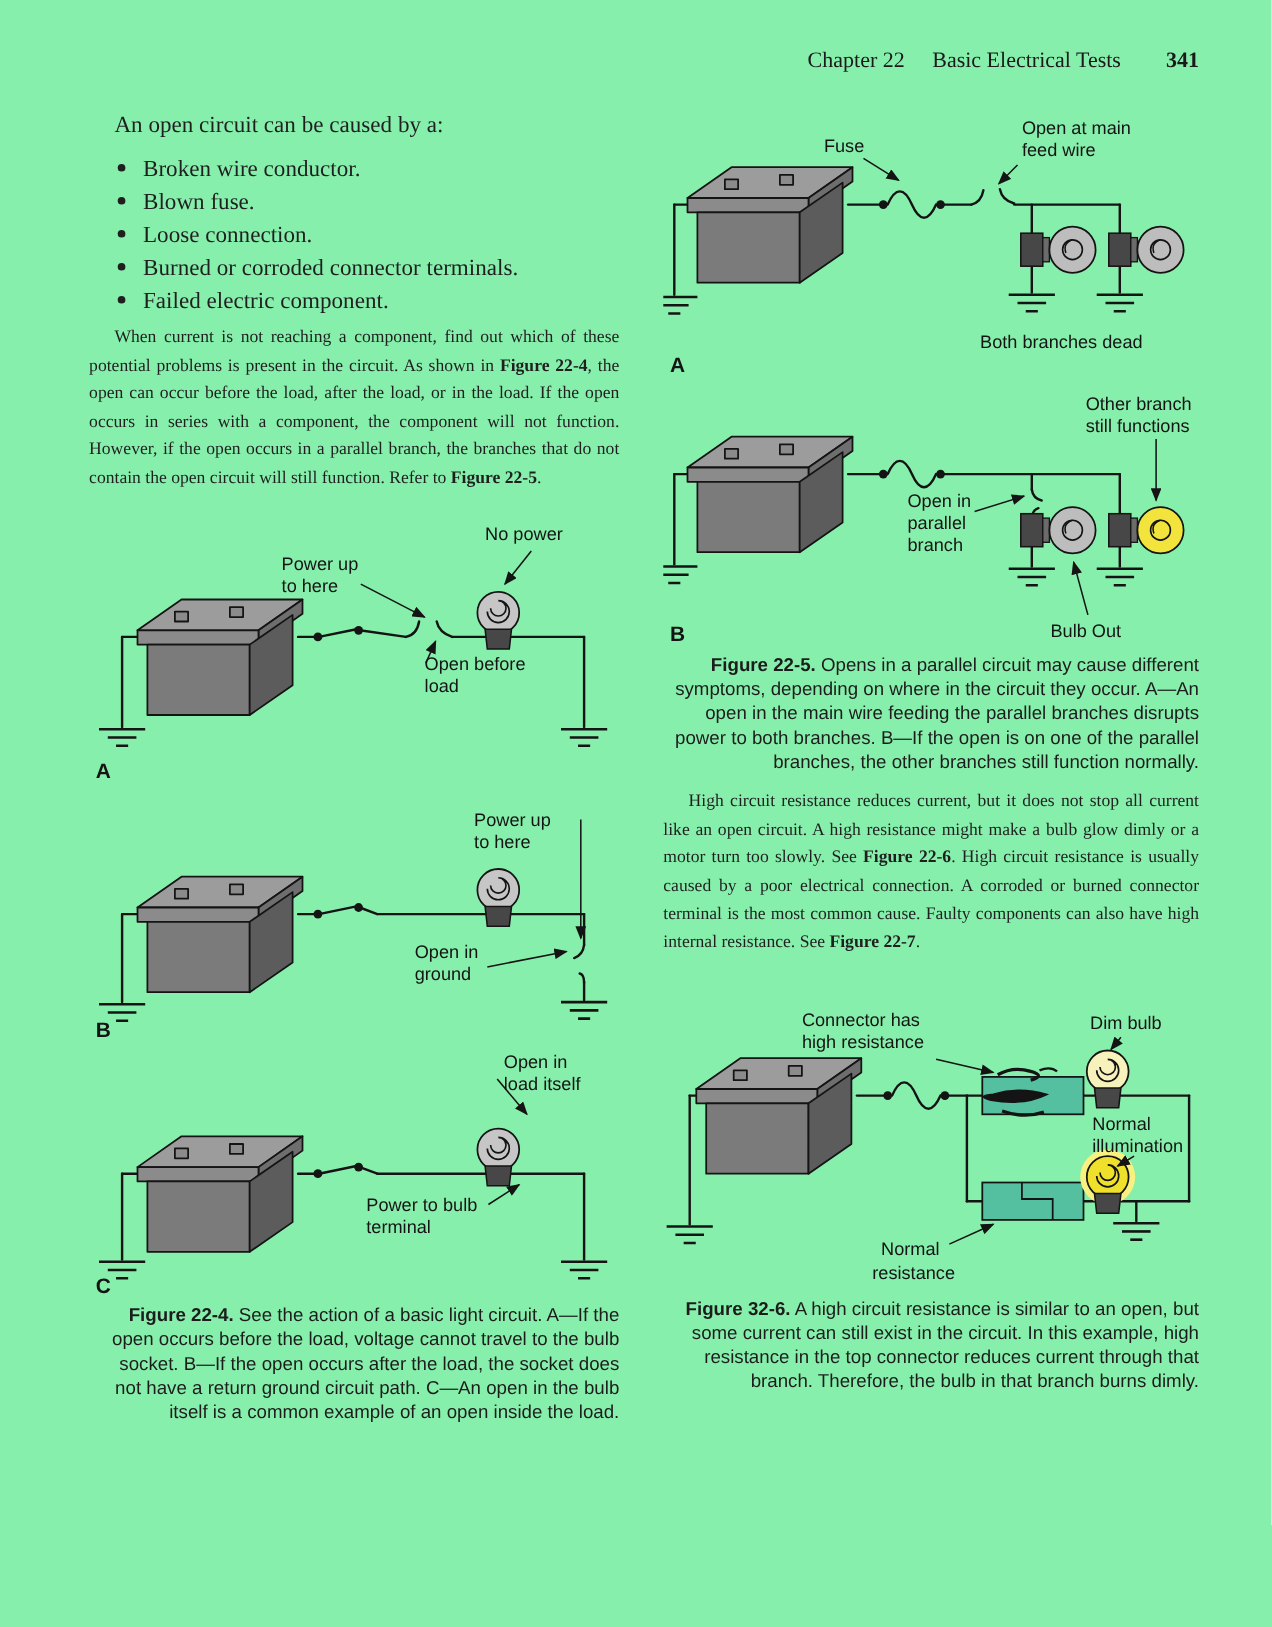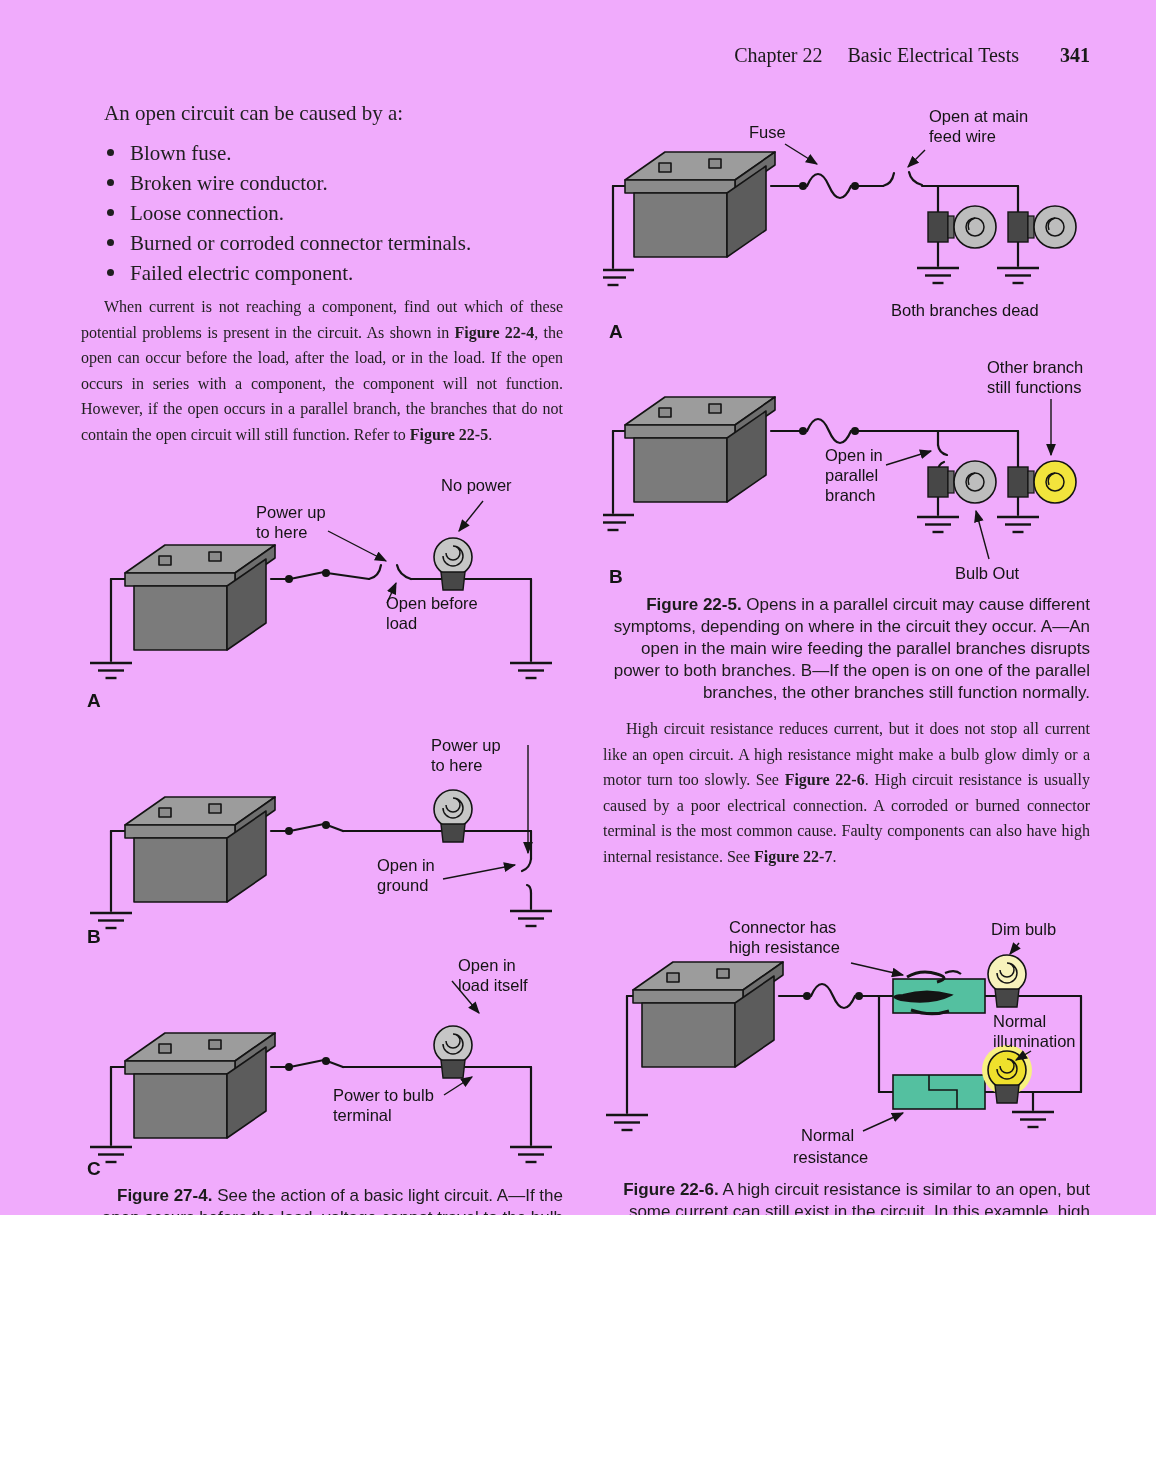--- a/index.html
+++ b/index.html
@@ -1,16 +1,16 @@
 <!DOCTYPE html>
 <html><head>
 <meta charset="utf-8">
 <style>
   html,body{margin:0;padding:0;background:#ffffff;}
-  .page{position:relative;width:1156px;height:1215px;background:#f0abfc;overflow:hidden;
+  .page{position:relative;width:1156px;height:1479px;background:#86efac;overflow:hidden;
         font-family:"Liberation Serif",serif;color:#1f1f1f;}
   
   .running-head{position:absolute;top:44px;left:0;width:1090px;text-align:right;
                 font-size:20px;color:#1a1a1a;}
   .running-head .title{margin-left:20px;}
   .running-head .pagenum{margin-left:36px;font-weight:bold;}
   
   .col{position:absolute;top:100px;}
   .col.left{left:81px;width:482px;}
   .col.right{left:603px;width:487px;}
@@ -84,25 +84,25 @@
     <span class="title">Basic Electrical Tests</span>
     <span class="pagenum">341</span>
   </header>
 
   <div class="col left">
     <p class="intro">An open circuit can be caused by a:</p>
 
     <ul class="bullets">
       <li>
           <span class="dot"></span>
+          <span>Broken wire conductor.</span>
+        </li>
+      <li>
+          <span class="dot"></span>
           <span>Blown fuse.</span>
-        </li>
-      <li>
-          <span class="dot"></span>
-          <span>Broken wire conductor.</span>
         </li>
       <li>
           <span class="dot"></span>
           <span>Loose connection.</span>
         </li>
       <li>
           <span class="dot"></span>
           <span>Burned or corroded connector terminals.</span>
         </li>
       <li>
@@ -208,21 +208,21 @@
         <use href="#bulb-up" x="372" y="118" style="color:#c6c6c6"></use>
         <line class="arrow" x1="371" y1="32" x2="398" y2="64" marker-end="url(#ar4c)"></line>
         <line class="arrow" x1="363" y1="146" x2="391" y2="128" marker-end="url(#ar4c)"></line>
         <text class="lbl" x="377" y="22">Open in</text>
         <text class="lbl" x="377" y="42">load itself</text>
         <text class="lbl" x="252" y="152">Power to bulb</text>
         <text class="lbl" x="252" y="172">terminal</text>
         <text class="ltr" x="6" y="226">C</text>
       </svg>
 
-      <figcaption class="caption"><span class="lead">Figure 27-4.</span><span> See the action of a basic light circuit. A—If the open occurs before the load, voltage cannot travel to the bulb socket. B—If the open occurs after the load, the socket does not have a return ground circuit path. C—An open in the bulb itself is a common example of an open inside the load.</span></figcaption>
+      <figcaption class="caption"><span class="lead">Figure 22-4.</span><span> See the action of a basic light circuit. A—If the open occurs before the load, voltage cannot travel to the bulb socket. B—If the open occurs after the load, the socket does not have a return ground circuit path. C—An open in the bulb itself is a common example of an open inside the load.</span></figcaption>
     </figure>
   </div>
 
   <div class="col right">
     <figure>
 
       <svg class="diagram" width="487" height="243" viewBox="0 0 487 243">
         <defs>
             <marker id="ar5a" viewBox="0 0 10 8" refX="9" refY="4" markerWidth="9" markerHeight="7" orient="auto">
               <path d="M0,0 L10,4 L0,8 z" fill="#141414"></path>
@@ -349,17 +349,17 @@
         <line class="arrow" x1="428" y1="144" x2="413" y2="153" marker-end="url(#ar6)"></line>
         <line class="arrow" x1="260" y1="224" x2="300" y2="206" marker-end="url(#ar6)"></line>
         <text class="lbl" x="126" y="26">Connector has</text>
         <text class="lbl" x="126" y="46">high resistance</text>
         <text class="lbl" x="388" y="28">Dim bulb</text>
         <text class="lbl" x="390" y="120">Normal</text>
         <text class="lbl" x="390" y="140">illumination</text>
         <text class="lbl" x="198" y="234">Normal</text>
         <text class="lbl" x="190" y="256">resistance</text>
       </svg>
-      <figcaption class="caption"><span class="lead">Figure 22-6.</span><span> A high circuit resistance is similar to an open, but some current can still exist in the circuit. In this example, high resistance in the top connector reduces current through that branch. Therefore, the bulb in that branch burns dimly.</span></figcaption>
+      <figcaption class="caption"><span class="lead">Figure 32-6.</span><span> A high circuit resistance is similar to an open, but some current can still exist in the circuit. In this example, high resistance in the top connector reduces current through that branch. Therefore, the bulb in that branch burns dimly.</span></figcaption>
     </figure>
   </div>
 
 </div>
 
 </body></html>

